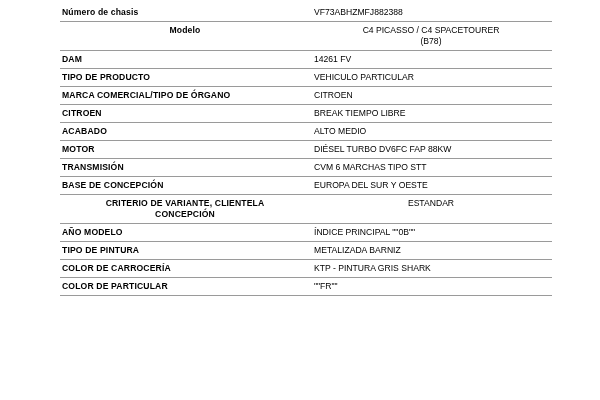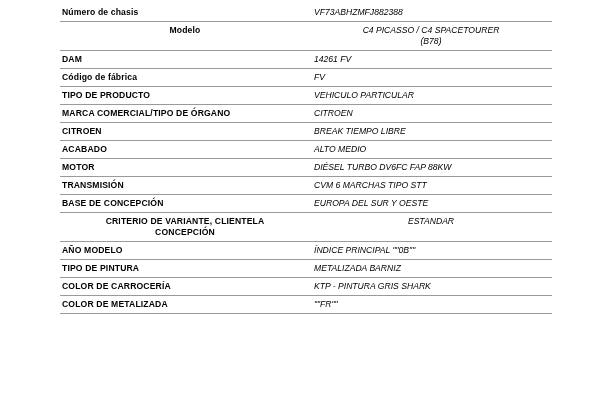--- a/index.html
+++ b/index.html
@@ -36,21 +36,20 @@
     line-height: 1.28;
   }
   td.label {
     width: 246px;
     font-weight: bold;
     letter-spacing: 0.15px;
   }
   td.value {
     width: 234px;
     font-weight: normal;
-    font-style: italic;
   }
   .val-line {
     display: block;
   }
   .row-tall td {
     padding-top: 3px;
     padding-bottom: 3px;
     text-align: center;
   }
 </style>
@@ -76,28 +75,20 @@
           <span class="val-line">C4 PICASSO / C4 SPACETOURER</span>
           <span class="val-line">(B78)</span>
         </td>
       </tr>
       <tr>
         <td class="label">
             <span class="val-line">DAM</span>
           </td>
         <td class="value">
             <span class="val-line">14261 FV</span>
-          </td>
-      </tr>
-      <tr>
-        <td class="label">
-            <span class="val-line">Código de fábrica</span>
-          </td>
-        <td class="value">
-            <span class="val-line">FV</span>
           </td>
       </tr>
       <tr>
         <td class="label">
             <span class="val-line">TIPO DE PRODUCTO</span>
           </td>
         <td class="value">
             <span class="val-line">VEHICULO PARTICULAR</span>
           </td>
       </tr>
@@ -177,21 +168,21 @@
       <tr>
         <td class="label">
             <span class="val-line">COLOR DE CARROCERÍA</span>
           </td>
         <td class="value">
             <span class="val-line">KTP - PINTURA GRIS SHARK</span>
           </td>
       </tr>
       <tr>
         <td class="label">
-            <span class="val-line">COLOR DE METALIZADA</span>
+            <span class="val-line">COLOR DE PARTICULAR</span>
           </td>
         <td class="value">
             <span class="val-line">""FR""</span>
           </td>
       </tr>
     </tbody>
   </table>
 </div>
 
 </body></html>

